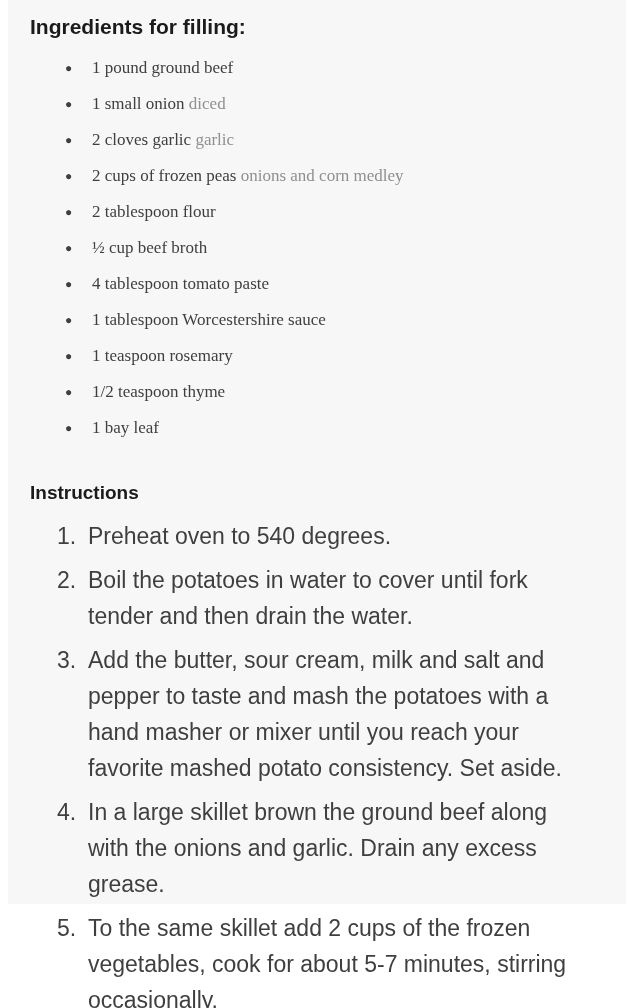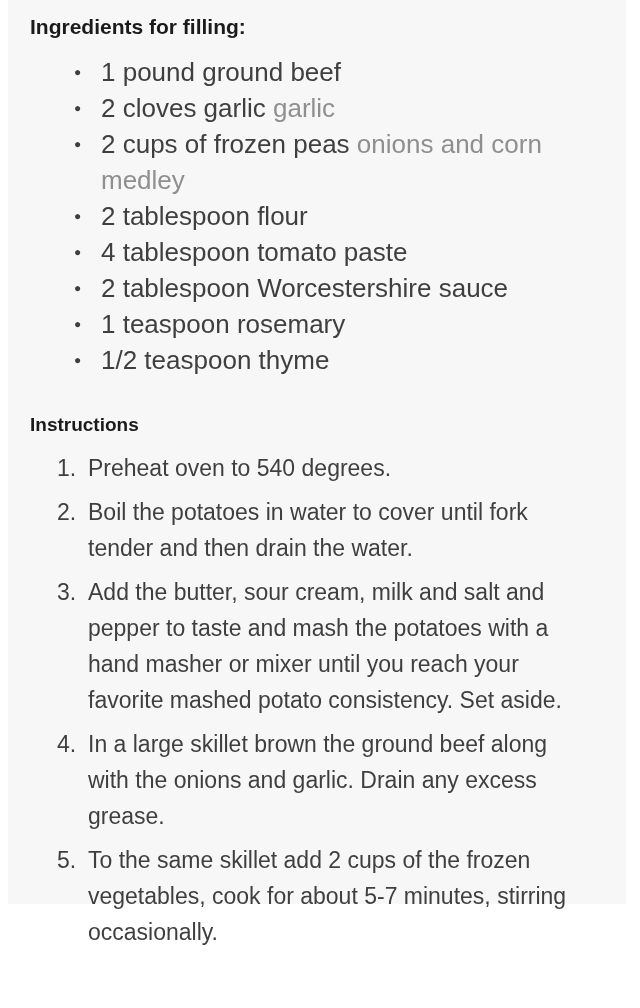--- a/index.html
+++ b/index.html
@@ -26,26 +26,27 @@
   .content { padding: 13px 22px 0 22px; }
 
   .ing-heading {
     margin: 0 0 9px 0;
     font-size: 21px;
     line-height: 28px;
     font-weight: bold;
     color: var(--heading);
   }
   ul.ingredients {
-    margin: 13px; padding: 0 0 0 58px;
+    margin: 4px; padding: 0 0 0 58px;
     width: 558px;
     list-style: none;
-    font-size: 26px;
+    font-size: 17px;
     line-height: 36px;
     color: var(--body);
+    font-family: Liberation Serif, serif;
   }
   ul.ingredients li { position: relative; }
   ul.ingredients li::before {
     content: "\25CF";
     position: absolute;
     left: -27px; top: 0;
     font-size: 12px;
     line-height: 36px;
     color: var(--body);
   }
@@ -83,27 +84,30 @@
 </head>
 <body>
 
 <div class="panel">
   <div class="content">
 
     <h4 class="ing-heading">Ingredients for filling:</h4>
 
     <ul class="ingredients">
       <li><span>1 pound ground beef</span><span class="note"></span></li>
+      <li><span>1 small onion</span><span class="note"> diced</span></li>
       <li><span>2 cloves garlic</span><span class="note"> garlic</span></li>
       <li><span>2 cups of frozen peas</span><span class="note"> onions and corn medley</span></li>
       <li><span>2 tablespoon flour</span><span class="note"></span></li>
+      <li><span>½ cup beef broth</span><span class="note"></span></li>
       <li><span>4 tablespoon tomato paste</span><span class="note"></span></li>
-      <li><span>2 tablespoon Worcestershire sauce</span><span class="note"></span></li>
+      <li><span>1 tablespoon Worcestershire sauce</span><span class="note"></span></li>
       <li><span>1 teaspoon rosemary</span><span class="note"></span></li>
       <li><span>1/2 teaspoon thyme</span><span class="note"></span></li>
+      <li><span>1 bay leaf</span><span class="note"></span></li>
     </ul>
 
     <h2 class="instr-heading">Instructions</h2>
 
     <ol class="steps">
       <li>Preheat oven to 540 degrees.</li>
       <li>Boil the potatoes in water to cover until fork tender and then drain the water.</li>
       <li>Add the butter, sour cream, milk and salt and pepper to taste and mash the potatoes with a hand masher or mixer until you reach your favorite mashed potato consistency. Set aside.</li>
       <li>In a large skillet brown the ground beef along with the onions and garlic. Drain any excess grease.</li>
       <li>To the same skillet add 2 cups of the frozen vegetables, cook for about 5-7 minutes, stirring occasionally.</li>

